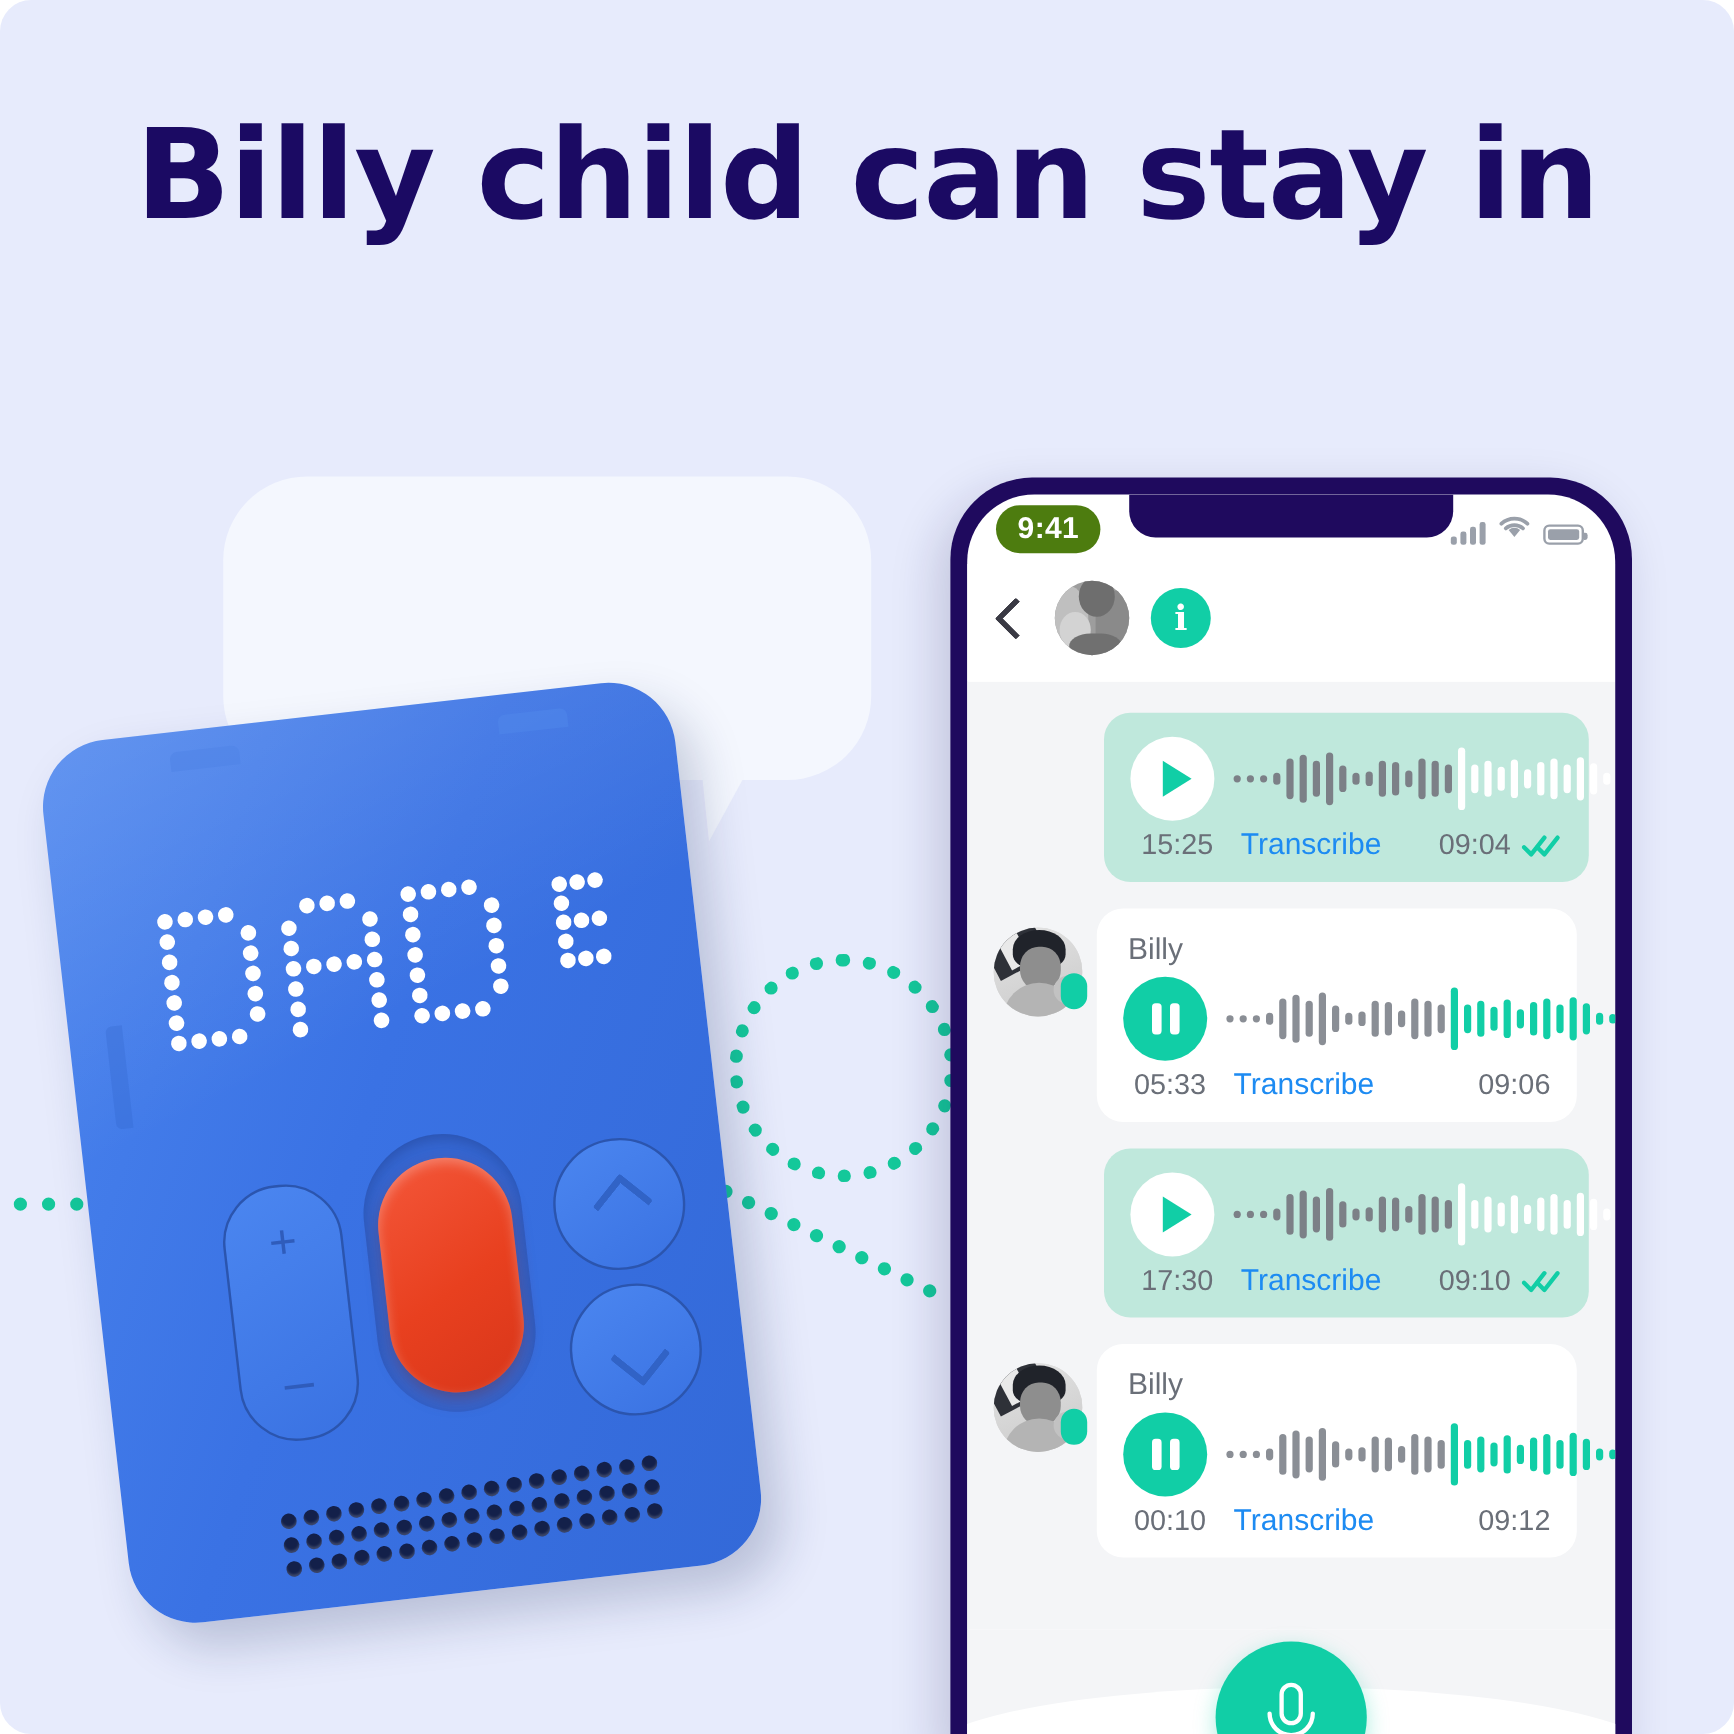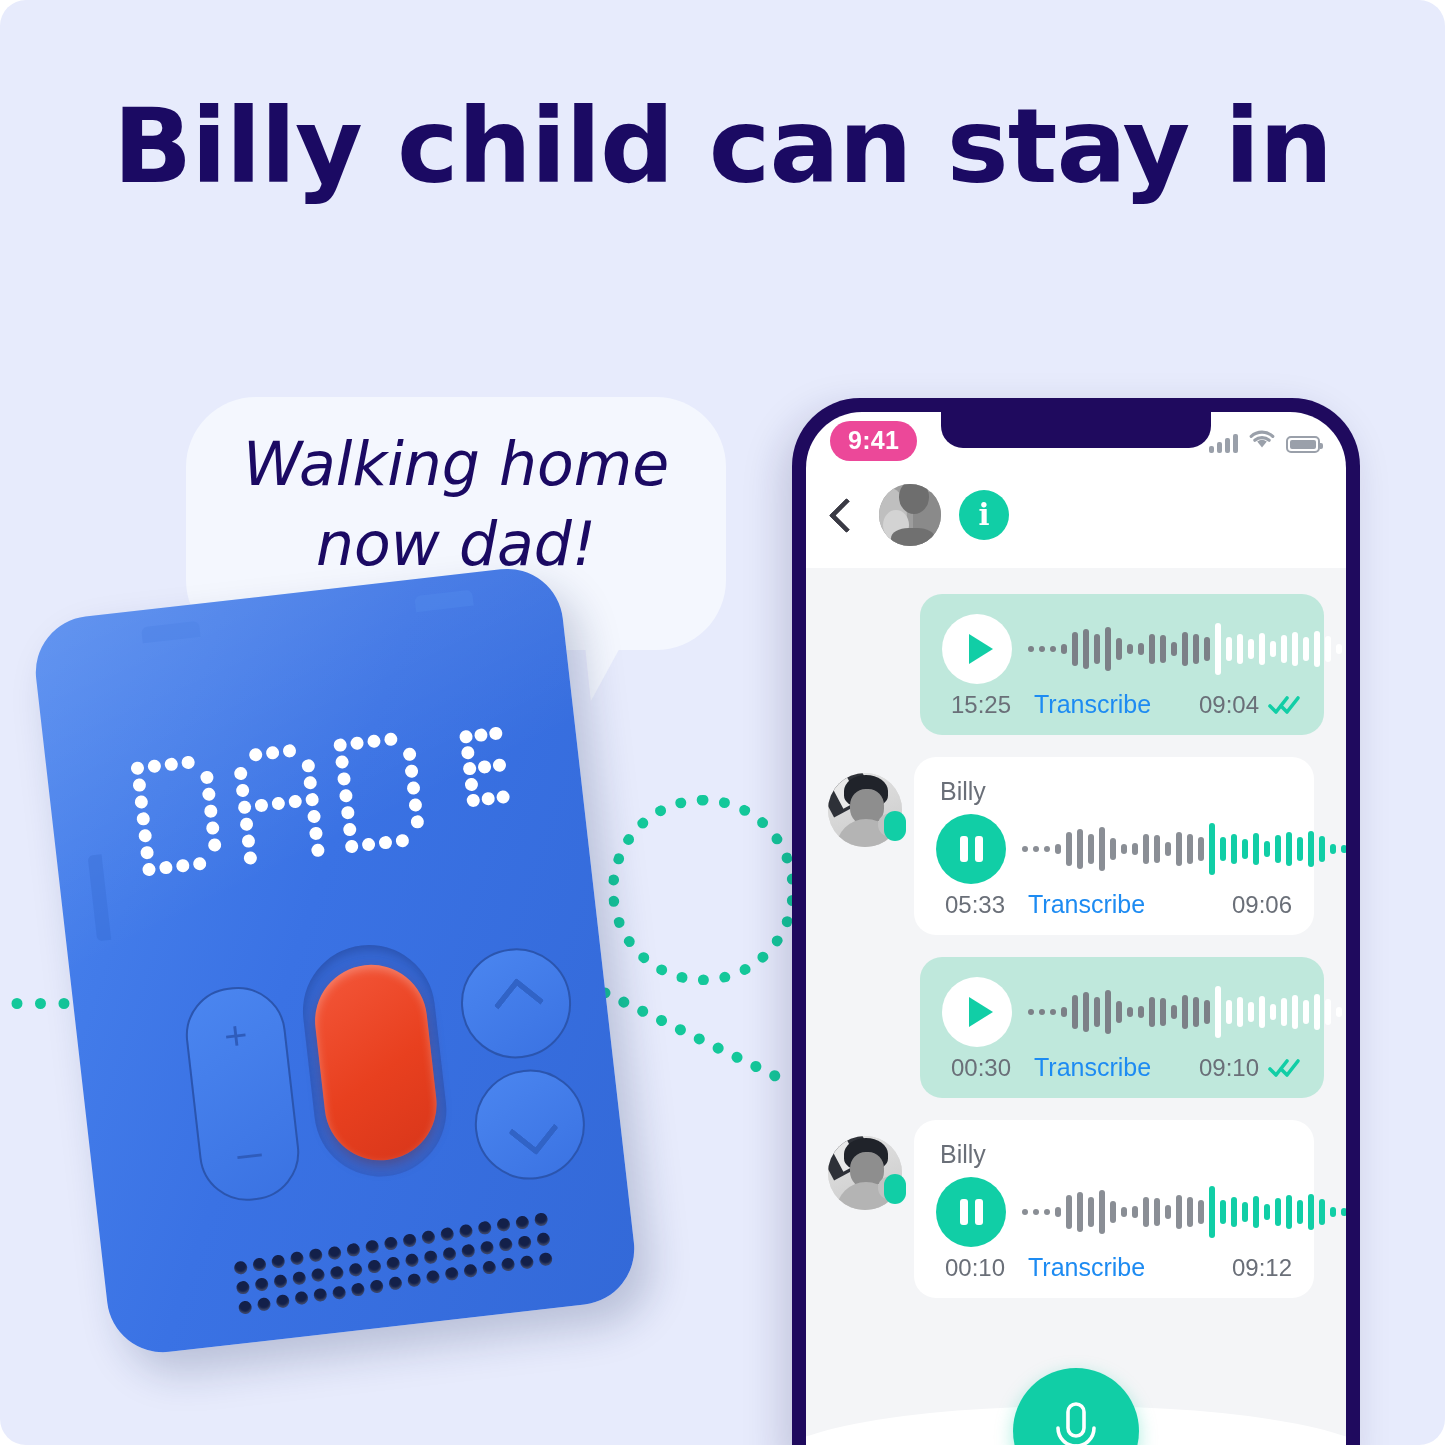--- a/index.html
+++ b/index.html
@@ -236,21 +236,21 @@
   #status-bar {
     position: relative;
     height: 58px;
     display: flex;
     align-items: center;
     justify-content: space-between;
     padding: 0 26px 0 24px;
     z-index: 6;
   }
   #status-time {
-    background: #ec4899;
+    background: #4d7c0f;
     color: #FFFFFF;
     font-size: 25px;
     font-weight: bold;
     padding: 5px 18px 6px 18px;
     border-radius: 20px;
     letter-spacing: 0.3px;
   }
   #status-icons { display: flex; align-items: flex-end; gap: 10px; }
   .sig-bars { display: flex; align-items: flex-end; gap: 3px; }
   .sig-bars i { display:block; width: 5px; background:#9AA0AA; border-radius: 2px; }
@@ -479,24 +479,20 @@
   <div id="headline">
     <span class="hl-line">Billy child can stay in</span>
   </div>
 
   <div class="dot-decor" id="dot-line-left"></div>
   <div class="dot-decor" id="dot-circle"></div>
   <div class="dot-decor" id="dot-tail1"></div>
 
   <div id="speech-bubble"></div>
   <div id="speech-bubble-tail"></div>
-  <div id="speech-text">
-    <span class="sb-line">Walking home</span>
-    <span class="sb-line">now dad!</span>
-  </div>
 
   <div id="device-wrap">
     <div id="device-body">
       <div class="dev-nub" id="dev-nub-a"></div>
       <div class="dev-nub" id="dev-nub-b"></div>
       <div id="dev-side-btn"></div>
 
       <div id="dev-screen">
           <span class="led" style="left: 2px; top: 2px;"></span>
           <span class="led" style="left: 19px; top: 2px;"></span>
@@ -823,21 +819,21 @@
                   <span style="height: 16px; background: rgb(255, 255, 255);"></span>
                   <span style="height: 28px; background: rgb(255, 255, 255);"></span>
                   <span style="height: 34px; background: rgb(255, 255, 255);"></span>
                   <span style="height: 24px; background: rgb(255, 255, 255);"></span>
                   <span style="height: 36px; background: rgb(255, 255, 255);"></span>
                   <span style="height: 26px; background: rgb(255, 255, 255);"></span>
                   <span style="height: 10px; background: rgb(255, 255, 255);"></span>
                 </span>
             </div>
             <div class="bubble-foot">
-              <span class="dur">00:30</span>
+              <span class="dur">17:30</span>
               <span class="transcribe">Transcribe</span>
               <span class="time">09:10</span>
               <span class="ticks">
                 <svg width="34" height="22" viewBox="0 0 34 22" aria-hidden="true">
                   <path d="M2 12 L8 18 L19 4" stroke="#11CEA6" stroke-width="3.6" fill="none" stroke-linecap="round" stroke-linejoin="round"></path>
                   <path d="M13 12 L19 18 L30 4" stroke="#11CEA6" stroke-width="3.6" fill="none" stroke-linecap="round" stroke-linejoin="round"></path>
                 </svg>
               </span>
             </div>
           </div>

